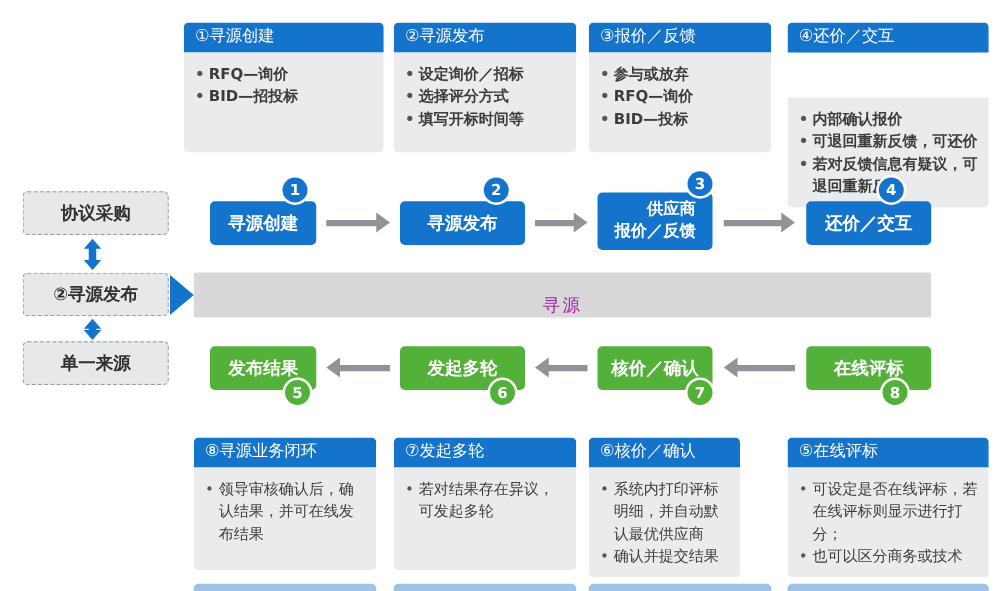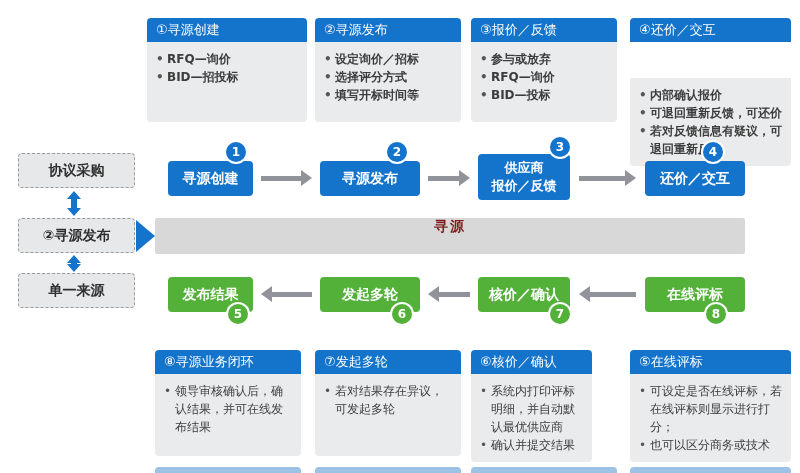--- a/index.html
+++ b/index.html
@@ -35,40 +35,40 @@
     font-size:14px; font-weight:bold; color:#2f2f2f;
   }
 
   
   .step {
     position:absolute; border-radius:4px; color:#ffffff;
     display:flex; align-items:center; justify-content:center;
     font-size:14px; font-weight:bold; text-align:center;
   }
   .step span { white-space:pre-line; }
-  .step.small span { font-size:13px; line-height:1.35; }
+  .step.small span { font-size:13px; line-height:1.35;text-align:right; }
   .step.blue { background:var(--blue,#1474cc); }
   .step.green { background:var(--green,#53b13a); }
 
   
   .badge {
     position:absolute; width:20px; height:20px; border-radius:50%;
     display:flex; align-items:center; justify-content:center;
     color:#fff; font-size:12px; font-weight:bold; z-index:3;
     box-shadow:0 0 0 2px #ffffff;
   }
   .badge.blue { background:var(--blue,#1474cc); }
   .badge.green { background:var(--green,#53b13a); }
 
   
   .main-bar {
     position:absolute; left:155px; top:218px; width:590px; height:36px;
     background:var(--bar_bg,#d8d8d8); border-radius:2px;
-    display:flex; align-items:flex-start; justify-content:center;
-    font-size:14px; color:#7f1d1d; letter-spacing:2px;font-weight:bold;
+    display:flex; align-items:flex-end; justify-content:center;
+    font-size:14px; color:#a21caf; letter-spacing:2px;
   }
 
   
   .harrow { position:absolute; height:16px; }
   .harrow .shaft { position:absolute; top:6px; height:5px; background:var(--arrow,#909399); }
   .harrow.right .shaft { left:0; right:10px; }
   .harrow.right::after {
     content:""; position:absolute; right:0; top:0; width:0; height:0;
     border-top:8px solid transparent; border-bottom:8px solid transparent;
     border-left:11px solid var(--arrow,#909399);

